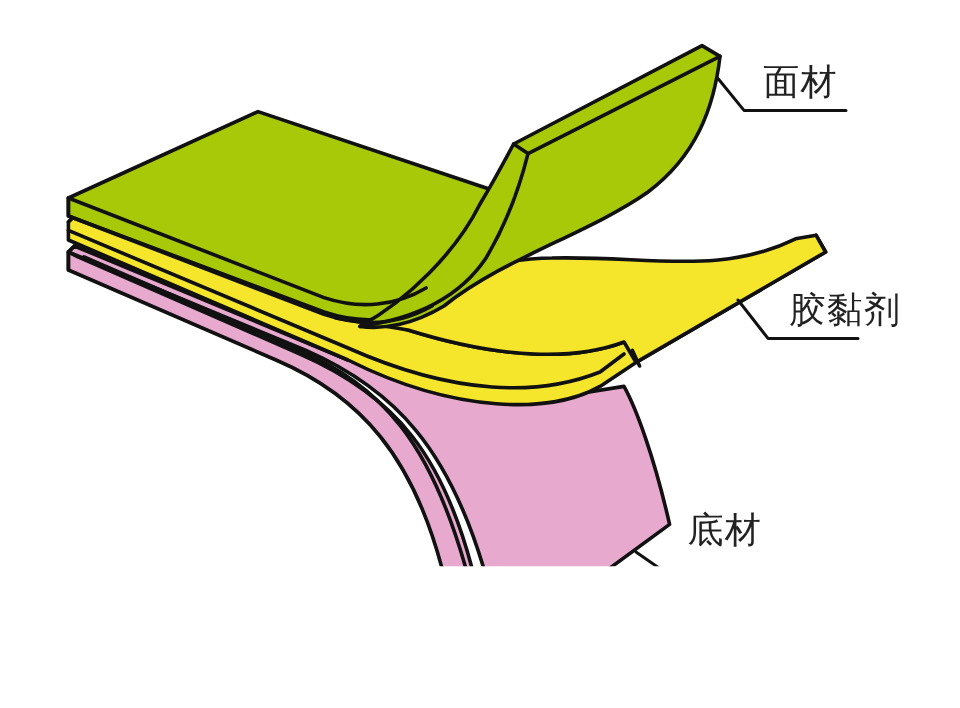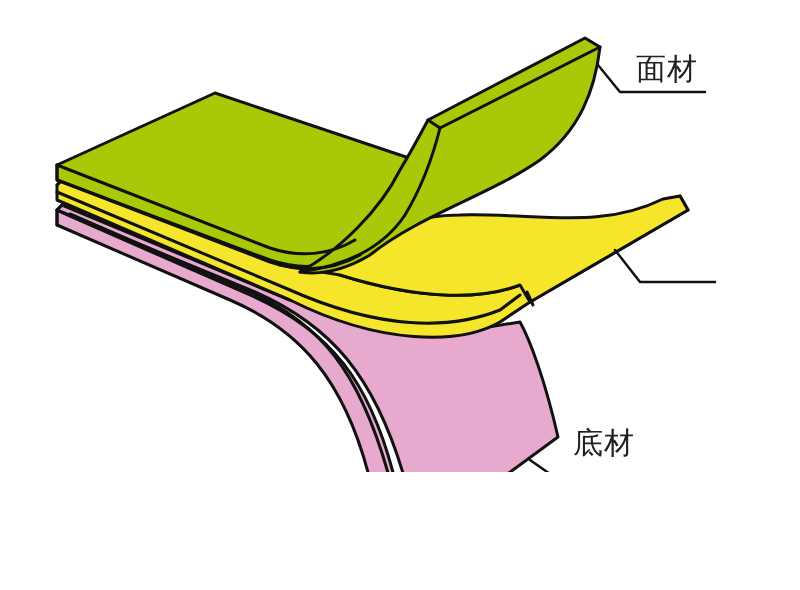--- a/index.html
+++ b/index.html
@@ -45,14 +45,15 @@
         <path d="M57,165 L270,248 C300,258 330,255 355,240" fill="none"></path>
       </g>
 
       <path d="M598,65 L620,92 L705,92" fill="none" stroke-width="2.5"></path>
       <path d="M615,250 L640,282 L715,282" fill="none" stroke-width="2.5"></path>
       <path d="M530,460 L553,476 L637,476" fill="none" stroke-width="2.5"></path>
     </g>
   </svg>
 
   <div class="label" style="left:636px; top:54px;">面材</div>
+  <div class="label" style="left:658px; top:244px;">胶黏剂</div>
   <div class="label" style="left:573px; top:428px;">底材</div>
 </div>
 
 </body></html>

